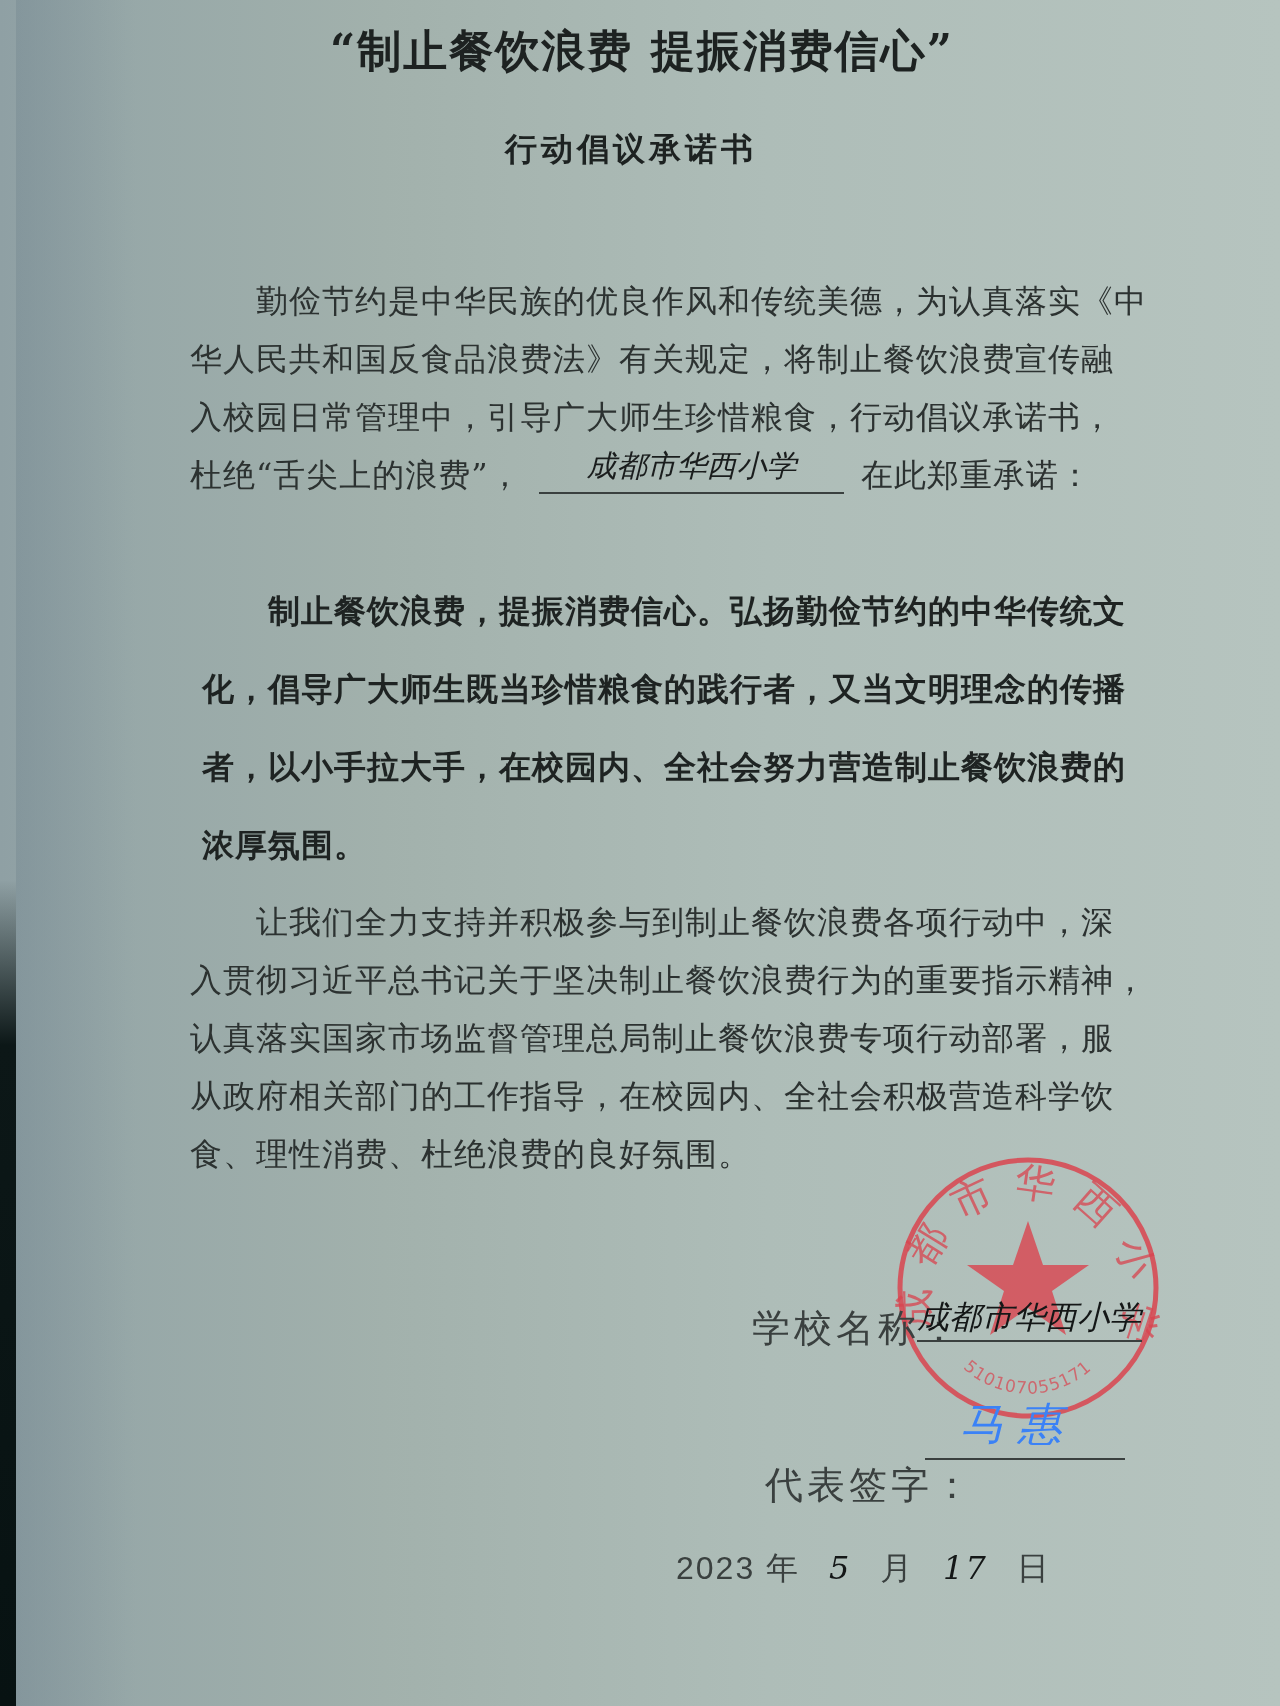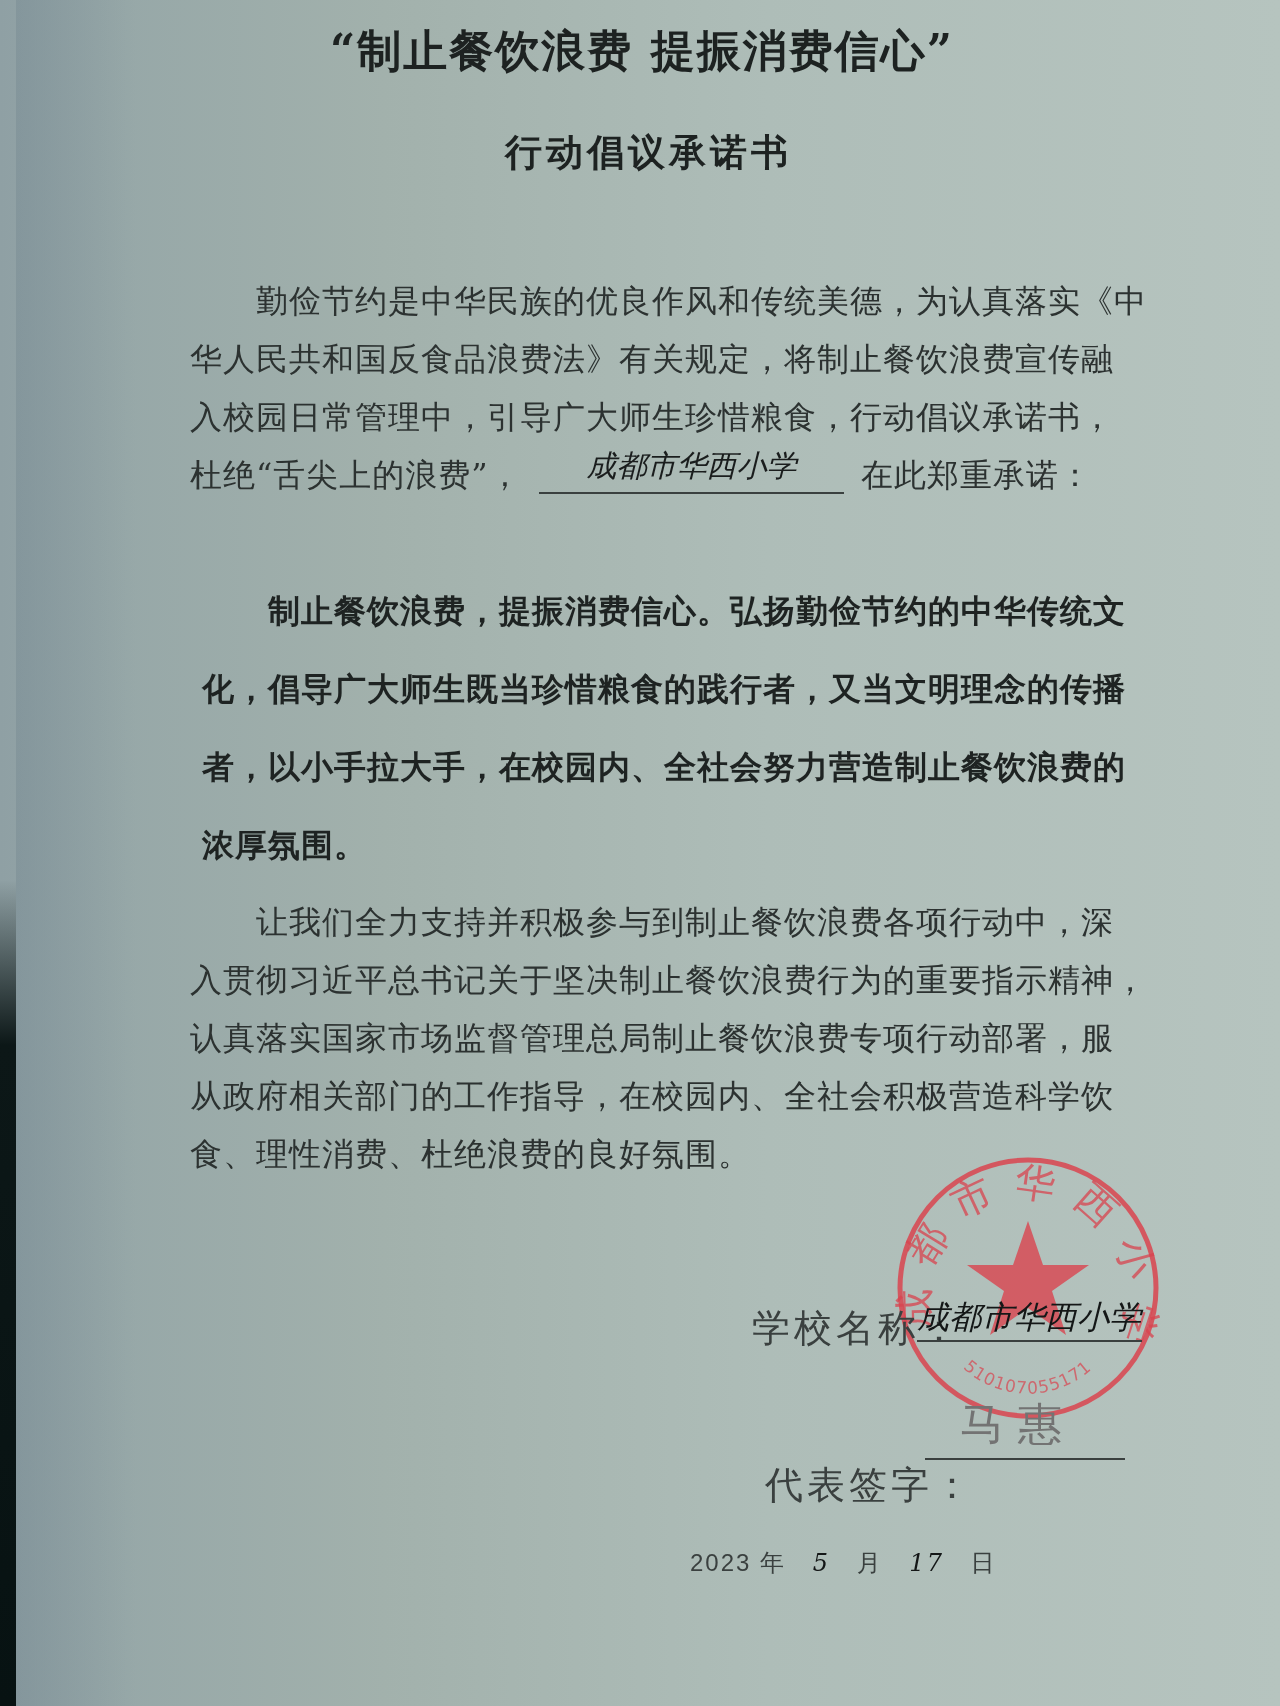--- a/index.html
+++ b/index.html
@@ -45,21 +45,21 @@
     font-size: 44px;
     font-weight: bold;
     letter-spacing: 2px;
     color: #1d2221;
     white-space: nowrap;
   }
   .title-line2 {
     position: absolute;
     left: 505px;
     top: 128px;
-    font-size: 37px;
+    font-size: 32px;
     font-weight: bold;
     letter-spacing: 4px;
     color: #1d2221;
     white-space: nowrap;
   }
   .para {
     position: absolute;
     left: 190px;
     width: 990px;
     font-size: 32px;
@@ -115,29 +115,30 @@
     top: 1458px;
     width: 200px;
     border-bottom: 2px solid #3a403f;
     height: 0;
   }
   .rep-sig {
     position: absolute;
     left: 960px;
     top: 1395px;
     font-size: 44px;
-    color: #737373;
+    font-style: italic;
+    color: #3b82f6;
     white-space: nowrap;
   }
   .date {
     position: absolute;
-    left: 690px;
+    left: 676px;
     top: 1547px;
     font-family: "Liberation Sans", "DejaVu Sans", sans-serif;
-    font-size: 24px;
+    font-size: 32px;
     color: #3a403f;
     white-space: nowrap;
     letter-spacing: 2px;
   }
   .date .hand { font-family: "DejaVu Serif", serif; font-style: italic; color: #141717; padding: 0 18px; }
   .stamp {
     position: absolute;
     left: 893px;
     top: 1153px;
     width: 270px;

